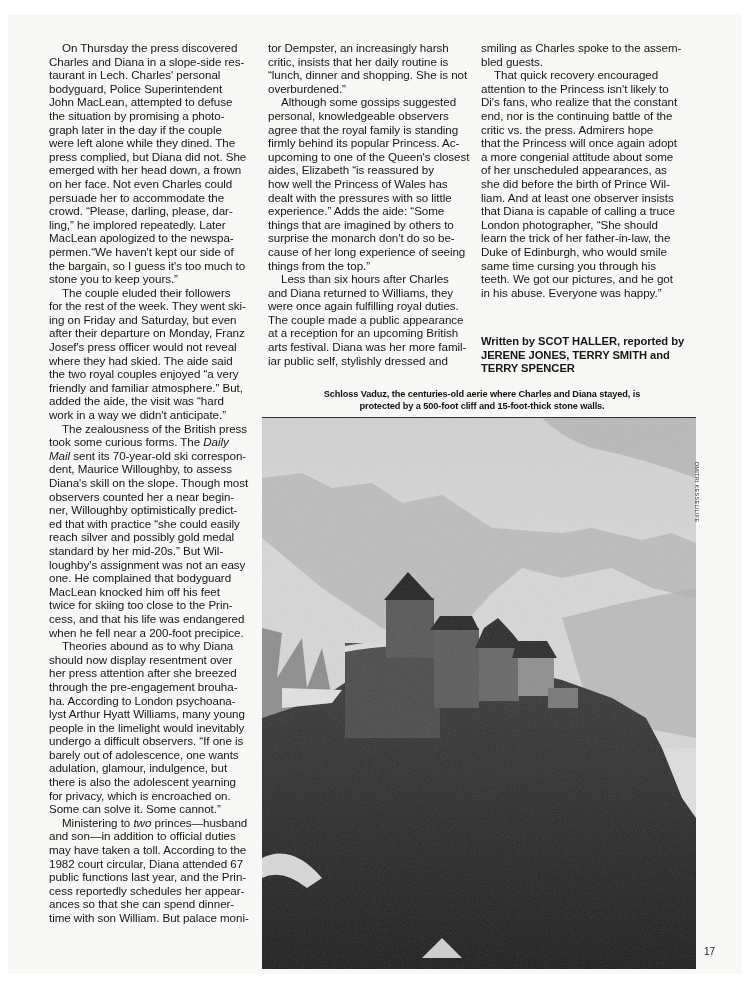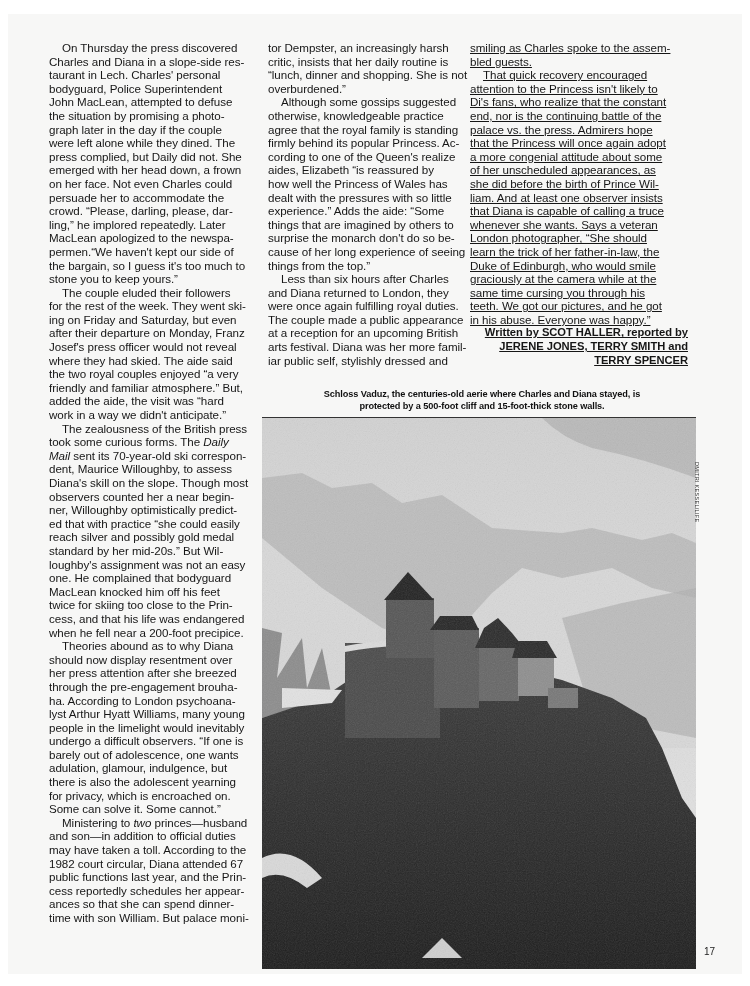--- a/index.html
+++ b/index.html
@@ -12,24 +12,24 @@
   .page {
     position: absolute; left: 8px; top: 14px; width: 734px; height: 960px;
     background: #f7f7f6;
   }
   .col {
     position: absolute; top: 41px;
     font-size: 11.6px; line-height: 13.6px; letter-spacing: -0.05px;
   }
   .col1 { left: 49px; width: 216px; }
   .col2 { left: 268px; width: 216px; }
-  .col3 { left: 470px; width: 218px; text-decoration: underline; }
+  .col3 { left: 481px; width: 218px; }
   .line { display: block; white-space: nowrap; }
   .indent { padding-left: 13px; }
-  .right { text-align: right; }
+  .right { text-align: left; margin-top: 36px; }
   .byline { font-weight: bold; font-size: 11.2px; }
   em { font-style: italic; }
 
   .caption {
     position: absolute; left: 262px; top: 389px; width: 440px;
     font-family: "Liberation Sans", sans-serif; font-weight: bold;
     font-size: 9.2px; line-height: 11.6px; color: #111; letter-spacing: -0.1px; text-align: center;
   }
   .photo {
     position: absolute; left: 262px; top: 417px; width: 434px; height: 551px;
@@ -54,21 +54,21 @@
 
 <div class="col col1" id="col1">
     <span class="line indent">On Thursday the press discovered</span>
     <span class="line">Charles and Diana in a slope-side res-</span>
     <span class="line">taurant in Lech. Charles' personal</span>
     <span class="line">bodyguard, Police Superintendent</span>
     <span class="line">John MacLean, attempted to defuse</span>
     <span class="line">the situation by promising a photo-</span>
     <span class="line">graph later in the day if the couple</span>
     <span class="line">were left alone while they dined. The</span>
-    <span class="line">press complied, but Daily did not. She</span>
+    <span class="line">press complied, but Diana did not. She</span>
     <span class="line">emerged with her head down, a frown</span>
     <span class="line">on her face. Not even Charles could</span>
     <span class="line">persuade her to accommodate the</span>
     <span class="line">crowd. “Please, darling, please, dar-</span>
     <span class="line">ling,” he implored repeatedly. Later</span>
     <span class="line">MacLean apologized to the newspa-</span>
     <span class="line">permen.“We haven't kept our side of</span>
     <span class="line">the bargain, so I guess it's too much to</span>
     <span class="line">stone you to keep yours.”</span>
     <span class="line indent">The couple eluded their followers</span>
@@ -118,60 +118,58 @@
     <span class="line">cess reportedly schedules her appear-</span>
     <span class="line">ances so that she can spend dinner-</span>
     <span class="line">time with son William. But palace moni-</span>
   </div>
 <div class="col col2" id="col2">
     <span class="line">tor Dempster, an increasingly harsh</span>
     <span class="line">critic, insists that her daily routine is</span>
     <span class="line">“lunch, dinner and shopping. She is not</span>
     <span class="line">overburdened.”</span>
     <span class="line indent">Although some gossips suggested</span>
-    <span class="line">otherwise, knowledgeable practice</span>
+    <span class="line">personal, knowledgeable observers</span>
     <span class="line">agree that the royal family is standing</span>
     <span class="line">firmly behind its popular Princess. Ac-</span>
-    <span class="line">cording to one of the Queen's realize</span>
+    <span class="line">upcoming to one of the Queen's closest</span>
     <span class="line">aides, Elizabeth “is reassured by</span>
     <span class="line">how well the Princess of Wales has</span>
     <span class="line">dealt with the pressures with so little</span>
     <span class="line">experience.” Adds the aide: “Some</span>
     <span class="line">things that are imagined by others to</span>
     <span class="line">surprise the monarch don't do so be-</span>
     <span class="line">cause of her long experience of seeing</span>
     <span class="line">things from the top.”</span>
     <span class="line indent">Less than six hours after Charles</span>
-    <span class="line">and Diana returned to London, they</span>
+    <span class="line">and Diana returned to Williams, they</span>
     <span class="line">were once again fulfilling royal duties.</span>
     <span class="line">The couple made a public appearance</span>
     <span class="line">at a reception for an upcoming British</span>
     <span class="line">arts festival. Diana was her more famil-</span>
     <span class="line">iar public self, stylishly dressed and</span>
   </div>
 <div class="col col3" id="col3">
   <div id="col3-lines">
       <span class="line">smiling as Charles spoke to the assem-</span>
       <span class="line">bled guests.</span>
       <span class="line indent">That quick recovery encouraged</span>
       <span class="line">attention to the Princess isn't likely to</span>
       <span class="line">Di's fans, who realize that the constant</span>
       <span class="line">end, nor is the continuing battle of the</span>
-      <span class="line">palace vs. the press. Admirers hope</span>
+      <span class="line">critic vs. the press. Admirers hope</span>
       <span class="line">that the Princess will once again adopt</span>
       <span class="line">a more congenial attitude about some</span>
       <span class="line">of her unscheduled appearances, as</span>
       <span class="line">she did before the birth of Prince Wil-</span>
       <span class="line">liam. And at least one observer insists</span>
       <span class="line">that Diana is capable of calling a truce</span>
-      <span class="line">whenever she wants. Says a veteran</span>
       <span class="line">London photographer, “She should</span>
       <span class="line">learn the trick of her father-in-law, the</span>
       <span class="line">Duke of Edinburgh, who would smile</span>
-      <span class="line">graciously at the camera while at the</span>
       <span class="line">same time cursing you through his</span>
       <span class="line">teeth. We got our pictures, and he got</span>
       <span class="line">in his abuse. Everyone was happy.”</span>
     </div>
   <div class="right byline">
     <span class="line">Written by SCOT HALLER, reported by</span>
     <span class="line">JERENE JONES, TERRY SMITH and</span>
     <span class="line">TERRY SPENCER</span>
   </div>
 </div>

